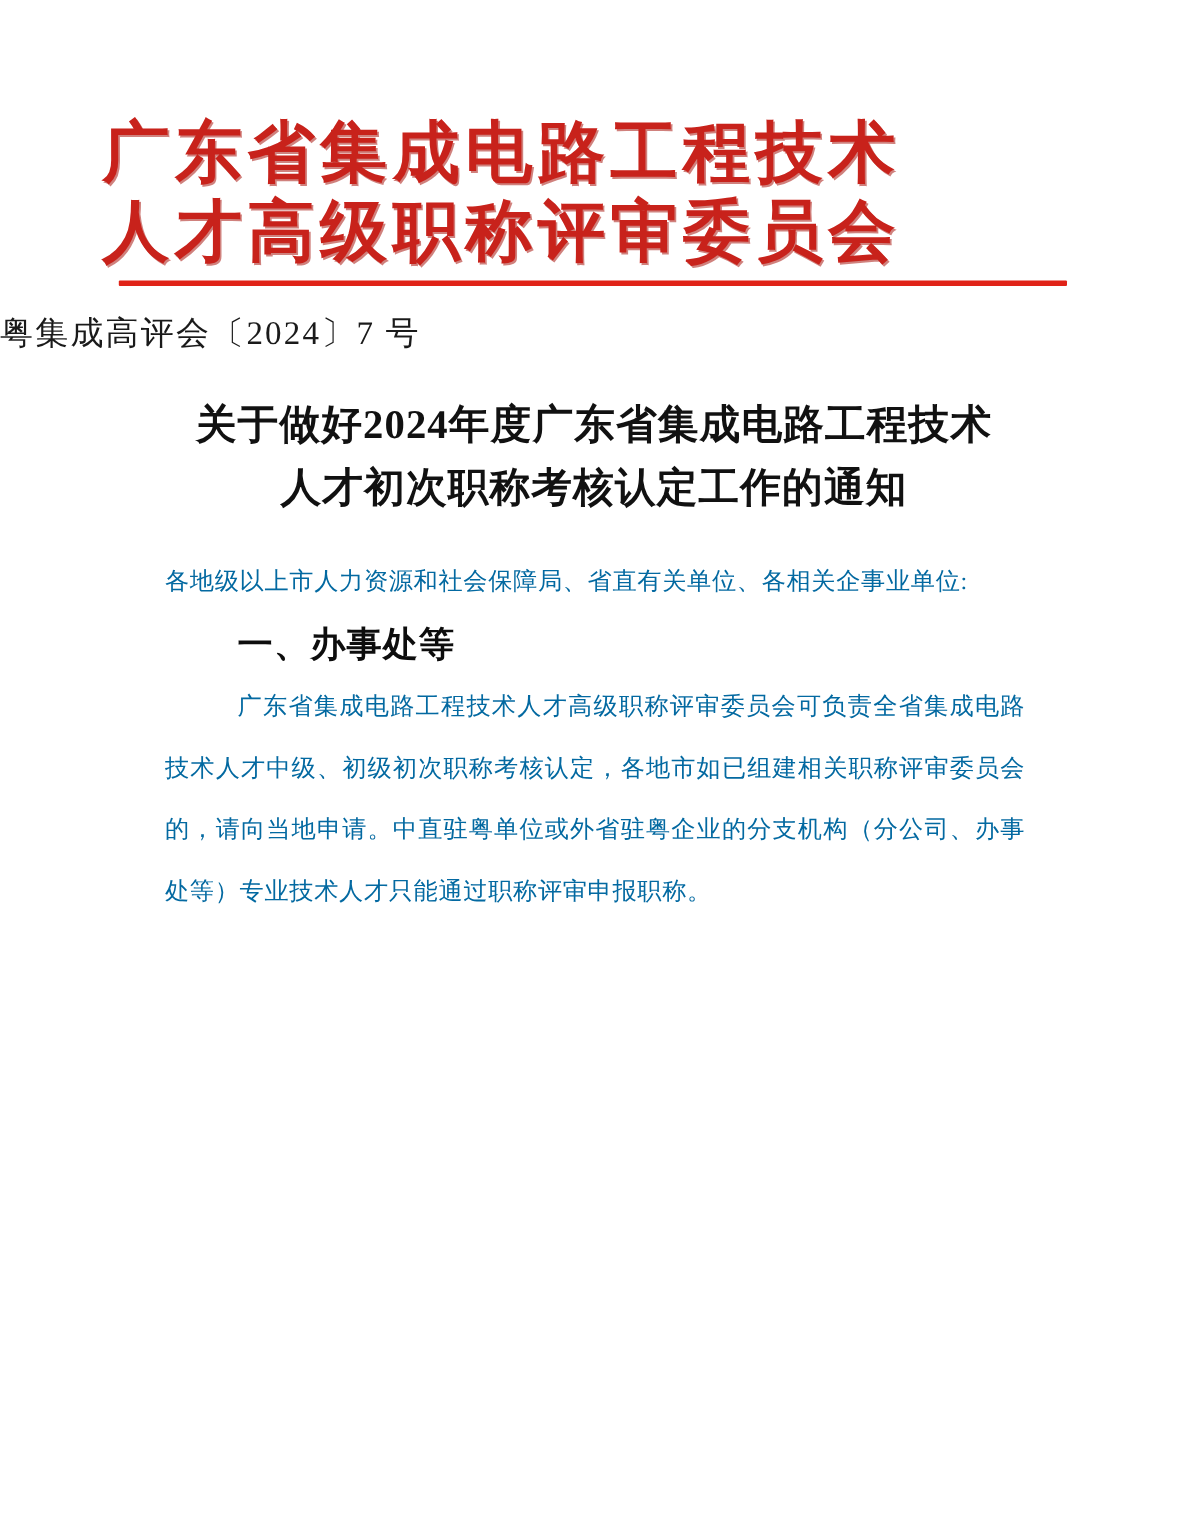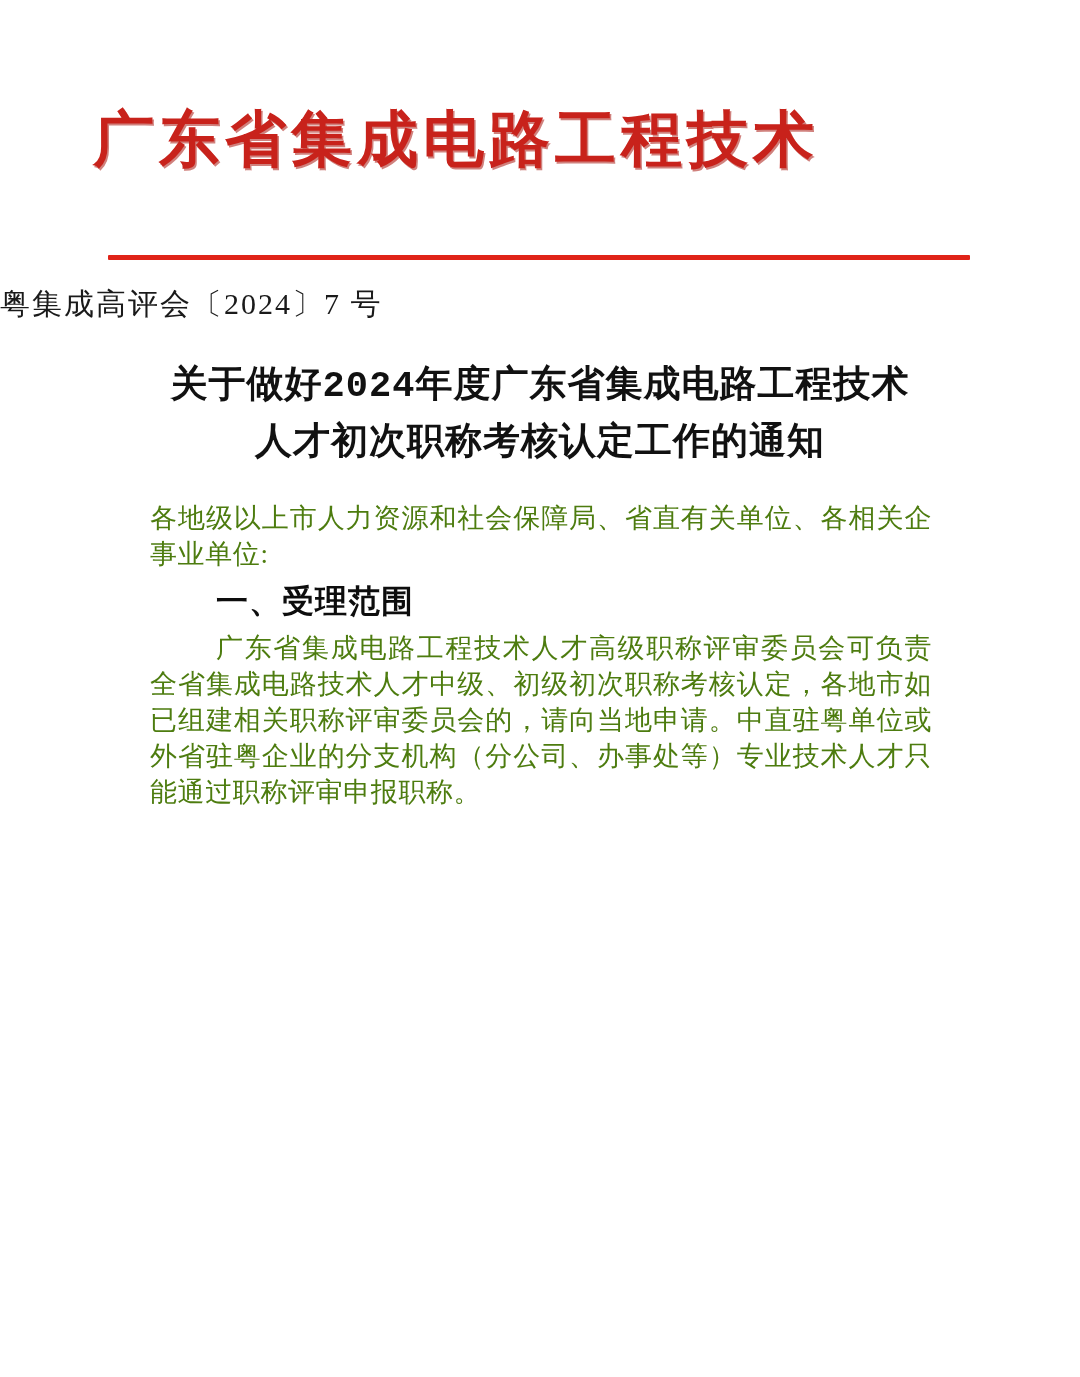--- a/index.html
+++ b/index.html
@@ -75,44 +75,44 @@
   .doc-title {
     position: absolute;
     left: 110px;
     top: 358px;
     width: 860px;
     text-align: center;
   }
 
   .doc-title-line {
     display: block;
-    font-family: Liberation Mono, monospace;
+    font-family: Liberation Serif, serif;
     font-weight: 700;
     font-size: 37px;
     line-height: 57px;
     letter-spacing: 1px;
     color: #111111;
     white-space: nowrap;
   }
 
   
   .body-block {
     position: absolute;
     left: 150px;
     top: 500px;
     width: 782px;
   }
 
   .para {
     margin: 0;
     font-family: "Liberation Serif", "DejaVu Serif", serif;
-    font-size: 27px;
-    line-height: 36px;
+    font-size: 22px;
+    line-height: 56px;
     letter-spacing: 0.6px;
-    color: #4d7c0f;
+    color: #0369a1;
     text-align: justify;
     text-justify: inter-character;
   }
 
   .para.indent {
     text-indent: 66px;
   }
 
   .section-heading {
     margin: 0;
@@ -125,35 +125,36 @@
     text-indent: 66px;
   }
 </style>
 </head>
 <body>
 
 <div class="page">
 
   <div class="masthead">
     <span class="masthead-line">广东省集成电路工程技术</span>
+    <span class="masthead-line">人才高级职称评审委员会</span>
   </div>
 
   <div class="masthead-rule"></div>
 
   <div class="doc-number">粤集成高评会〔2024〕7 号</div>
 
   <div class="doc-title">
     <span class="doc-title-line">关于做好2024年度广东省集成电路工程技术</span>
     <span class="doc-title-line">人才初次职称考核认定工作的通知</span>
   </div>
 
   <div class="body-block">
 
     <p class="para">各地级以上市人力资源和社会保障局、省直有关单位、各相关企事业单位:</p>
 
 
-    <p class="section-heading">一、受理范围</p>
+    <p class="section-heading">一、办事处等</p>
 
     <p class="para indent">广东省集成电路工程技术人才高级职称评审委员会可负责全省集成电路技术人才中级、初级初次职称考核认定，各地市如已组建相关职称评审委员会的，请向当地申请。中直驻粤单位或外省驻粤企业的分支机构（分公司、办事处等）专业技术人才只能通过职称评审申报职称。</p>
 
   </div>
 
 </div>
 
 </body></html>

